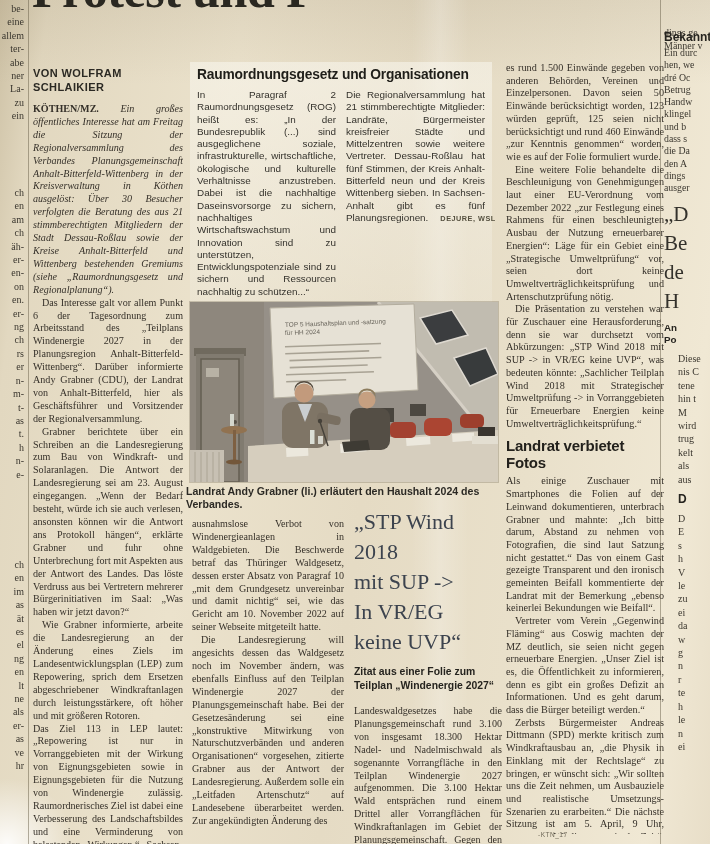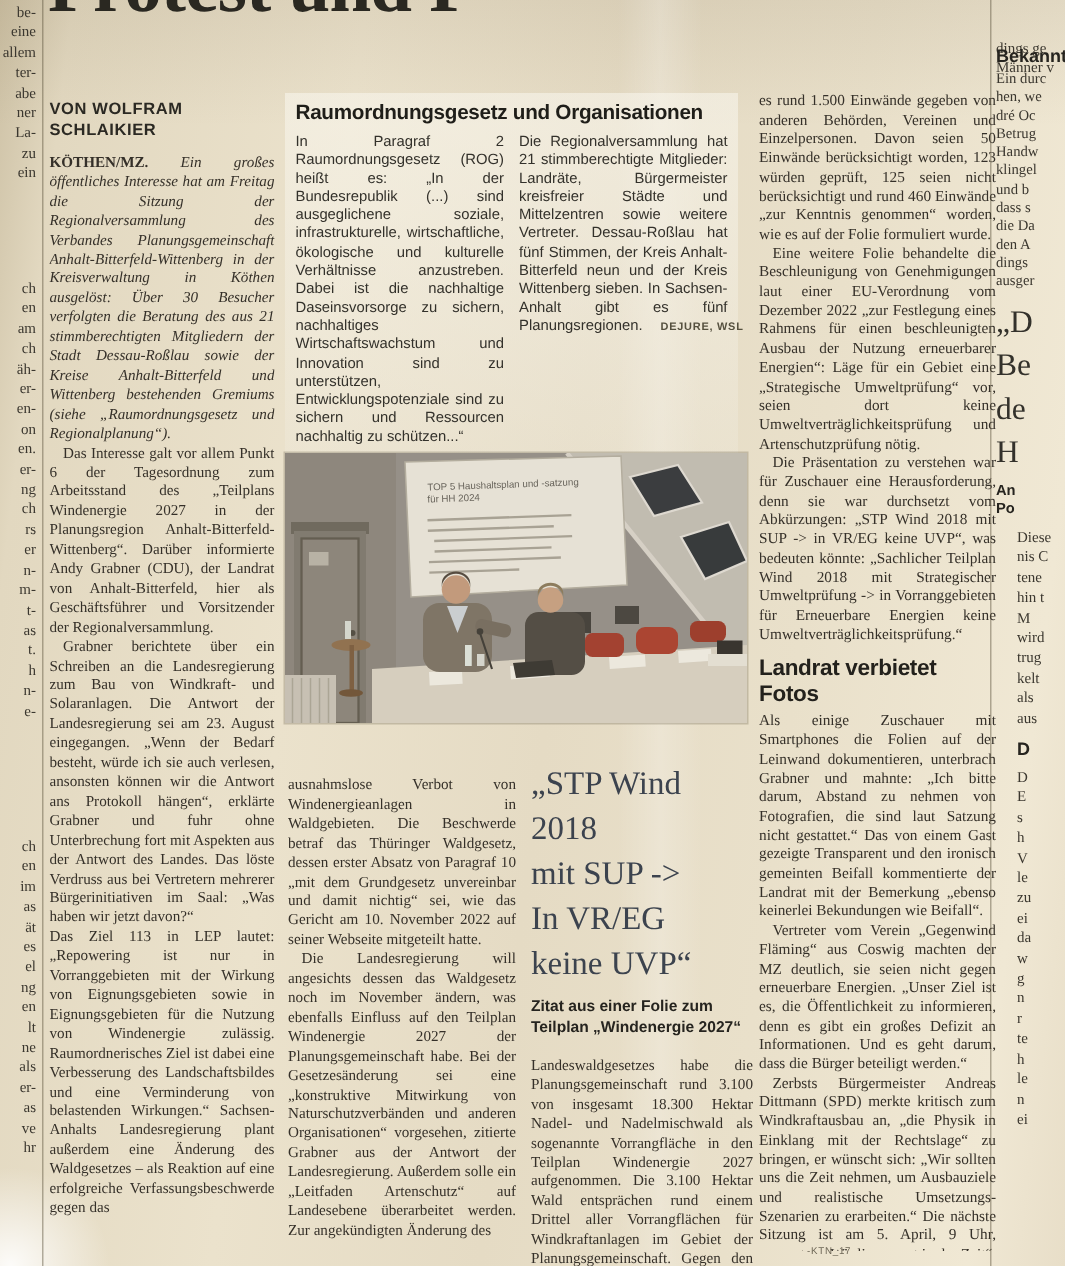--- a/index.html
+++ b/index.html
@@ -112,20 +112,21 @@
 ve
 hr</div>
   </div>
   <div class="vrule" style="left:28px;"></div>
 
   <div class="col" id="col1" style="left:33px;top:66px;width:150px;height:778px;">
     <div class="byline">VON WOLFRAM SCHLAIKIER</div>
     <p><span class="lead-loc">KÖTHEN/MZ.</span> <span class="lead-body">Ein großes öffentliches Interesse hat am Freitag die Sitzung der Regionalversammlung des Verbandes Planungsgemeinschaft Anhalt-Bitterfeld-Wittenberg in der Kreisverwaltung in Köthen ausgelöst: Über 30 Besucher verfolgten die Beratung des aus 21 stimmberechtigten Mitgliedern der Stadt Dessau-Roßlau sowie der Kreise Anhalt-Bitterfeld und Wittenberg bestehenden Gremiums (siehe „Raumordnungsgesetz und Regionalplanung“).</span></p>
     <p class="ind">Das Interesse galt vor allem Punkt 6 der Tagesordnung zum Arbeitsstand des „Teilplans Windenergie 2027 in der Planungsregion Anhalt-Bitterfeld-Wittenberg“. Darüber informierte Andy Grabner (CDU), der Landrat von Anhalt-Bitterfeld, hier als Geschäftsführer und Vorsitzender der Regionalversammlung.</p>
     <p class="ind">Grabner berichtete über ein Schreiben an die Landesregierung zum Bau von Windkraft- und Solaranlagen. Die Antwort der Landesregierung sei am 23. August eingegangen. „Wenn der Bedarf besteht, würde ich sie auch verlesen, ansonsten können wir die Antwort ans Protokoll hängen“, erklärte Grabner und fuhr ohne Unterbrechung fort mit Aspekten aus der Antwort des Landes. Das löste Verdruss aus bei Vertretern mehrerer Bürgerinitiativen im Saal: „Was haben wir jetzt davon?“</p>
+    <p class="ind">Wie Grabner informierte, arbeite die Landesregierung an der Änderung eines Ziels im Landesentwicklungsplan (LEP) zum Repowering, sprich dem Ersetzen abgeschriebener Windkraftanlagen durch leistungsstärkere, oft höher und mit größeren Rotoren.</p>
     <p>Das Ziel 113 in LEP lautet: „Repowering ist nur in Vorranggebieten mit der Wirkung von Eignungsgebieten sowie in Eignungsgebieten für die Nutzung von Windenergie zulässig. Raumordnerisches Ziel ist dabei eine Verbesserung des Landschaftsbildes und eine Verminderung von belastenden Wirkungen.“ Sachsen-Anhalts Landesregierung plant außerdem eine Änderung des Waldgesetzes – als Reaktion auf eine erfolgreiche Verfassungsbeschwerde gegen das</p>
   </div>
 
   <div class="infobox">
     <h2>Raumordnungsgesetz und Organisationen</h2>
     <div class="box-cols">
       <div class="box-col">
         <p><b>In Paragraf 2 Raumordnungsgesetz (ROG)</b><span> heißt es: „In der Bundesrepublik (...) sind ausgeglichene soziale, infrastrukturelle, wirtschaftliche, ökologische und kulturelle Verhältnisse anzustreben. Dabei ist die nachhaltige Daseinsvorsorge zu sichern, nachhaltiges Wirtschaftswachstum und Innovation sind zu unterstützen, Entwicklungspotenziale sind zu sichern und Ressourcen nachhaltig zu schützen...“</span></p>
         <p><b>Zu Regionalplänen</b><span> heißt es in Paragraf 13 ROG: „Erfolgt die Regionalplanung durch Zusammen-</span></p>
       </div>
@@ -219,20 +220,21 @@
       <rect x="128" y="134" width="5" height="8" fill="#e9ece6" opacity=".85"></rect>
 
       <polygon points="152,140 178,138 180,148 154,150" fill="#35332f"></polygon>
 
       <rect x="282" y="134" width="26" height="8" fill="#e8e4da"></rect>
       <rect x="288" y="125" width="17" height="9" fill="#2f2d2a"></rect>
 
       <rect width="308" height="180" fill="#b49a6e" opacity=".08"></rect>
     </svg>
   </div>
+  <div class="caption">Landrat Andy Grabner (li.) erläutert den Haushalt 2024 des Verbandes.</div>
 
   <div class="col" id="col2" style="left:192px;top:518px;width:152px;height:326px;">
     <p>ausnahmslose Verbot von Windenergieanlagen in Waldgebieten. Die Beschwerde betraf das Thüringer Waldgesetz, dessen erster Absatz von Paragraf 10 „mit dem Grundgesetz unvereinbar und damit nichtig“ sei, wie das Gericht am 10. November 2022 auf seiner Webseite mitgeteilt hatte.</p>
     <p class="ind">Die Landesregierung will angesichts dessen das Waldgesetz noch im November ändern, was ebenfalls Einfluss auf den Teilplan Windenergie 2027 der Planungsgemeinschaft habe. Bei der Gesetzesänderung sei eine „konstruktive Mitwirkung von Naturschutzverbänden und anderen Organisationen“ vorgesehen, zitierte Grabner aus der Antwort der Landesregierung. Außerdem solle ein „Leitfaden Artenschutz“ auf Landesebene überarbeitet werden. Zur angekündigten Änderung des</p>
   </div>
 
   <div class="col" id="col3" style="left:354px;top:505px;width:148px;height:339px;">
     <div class="pullquote">„STP Wind 2018
 mit SUP -&gt;
 In VR/EG

